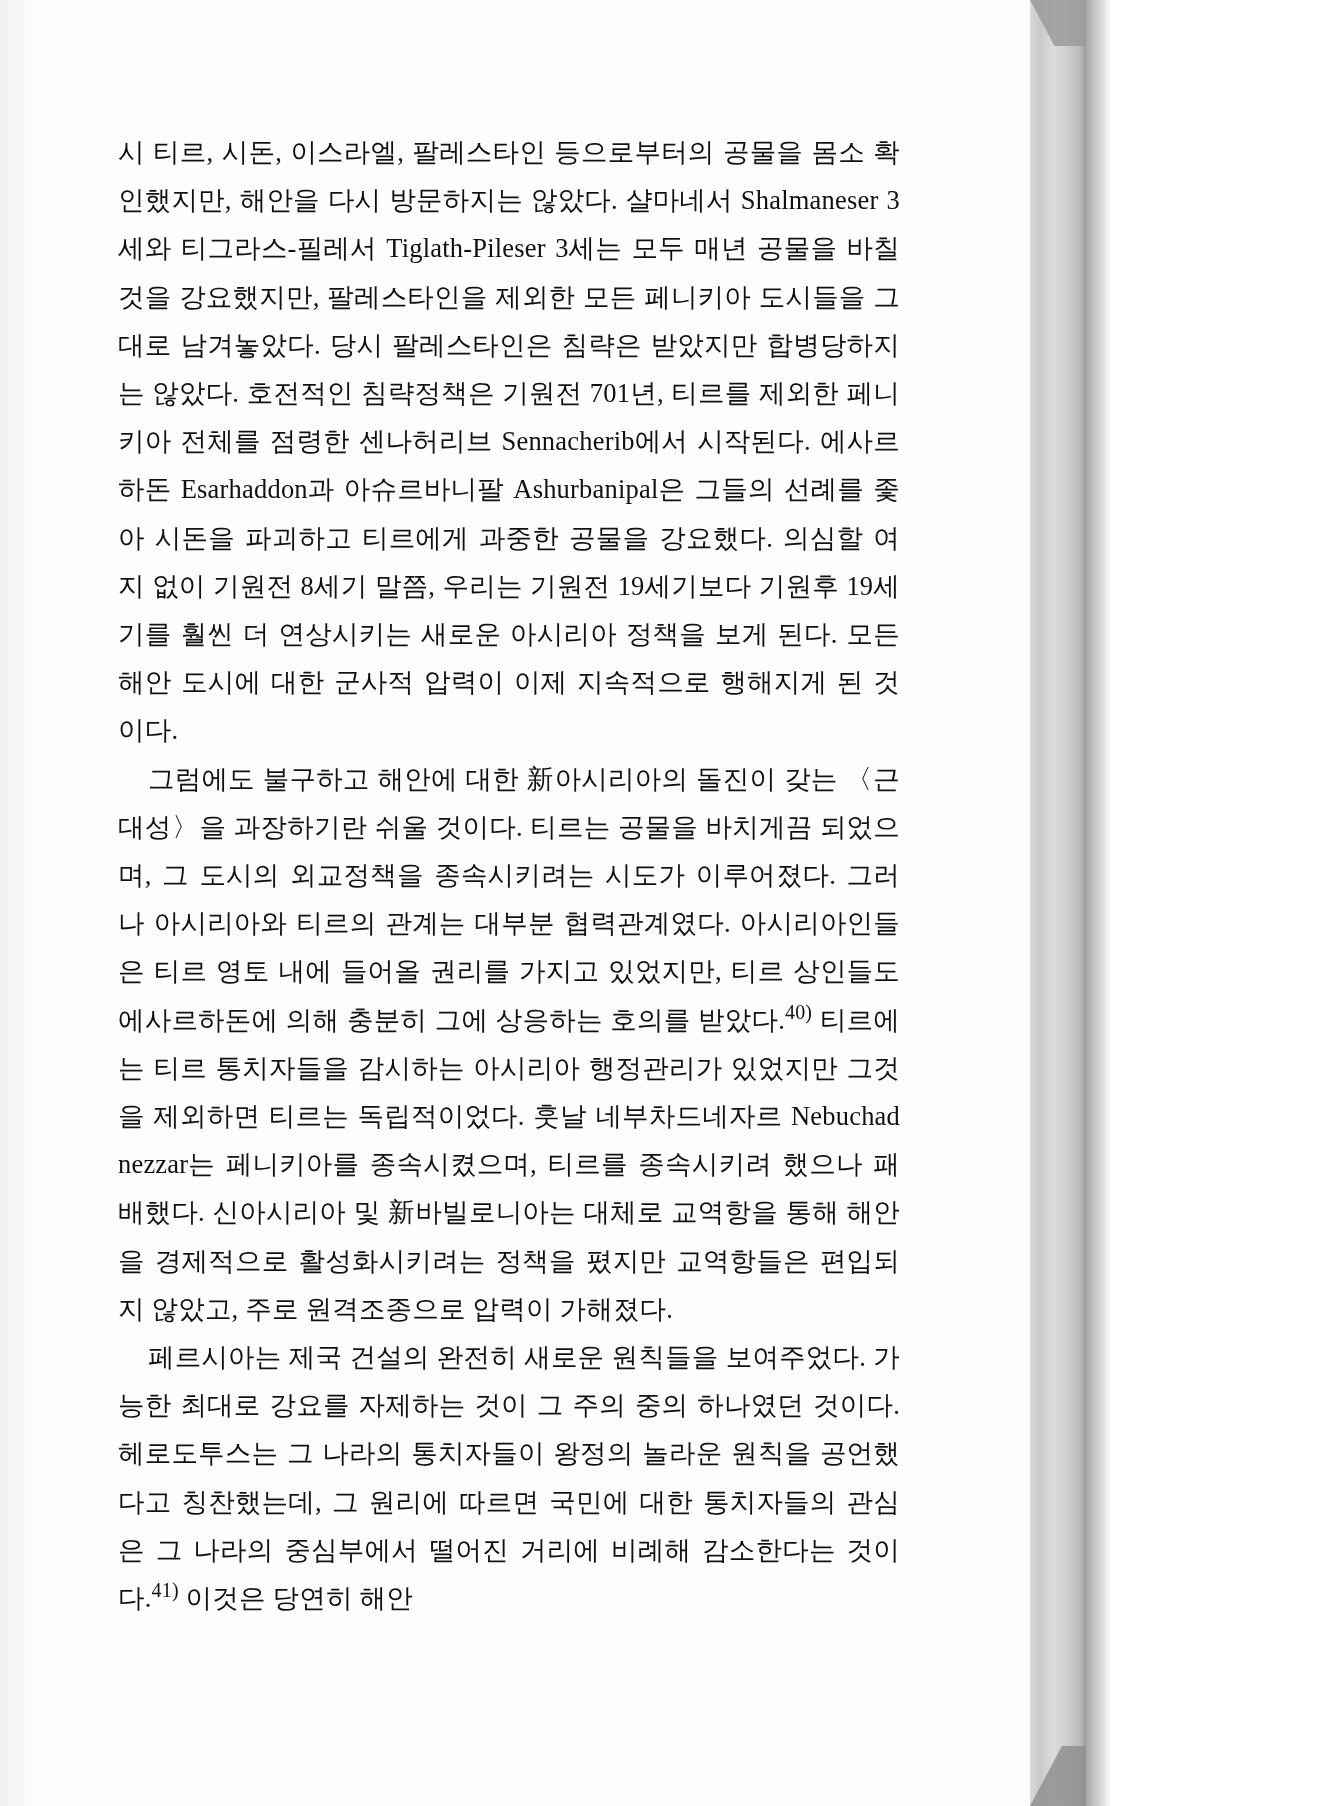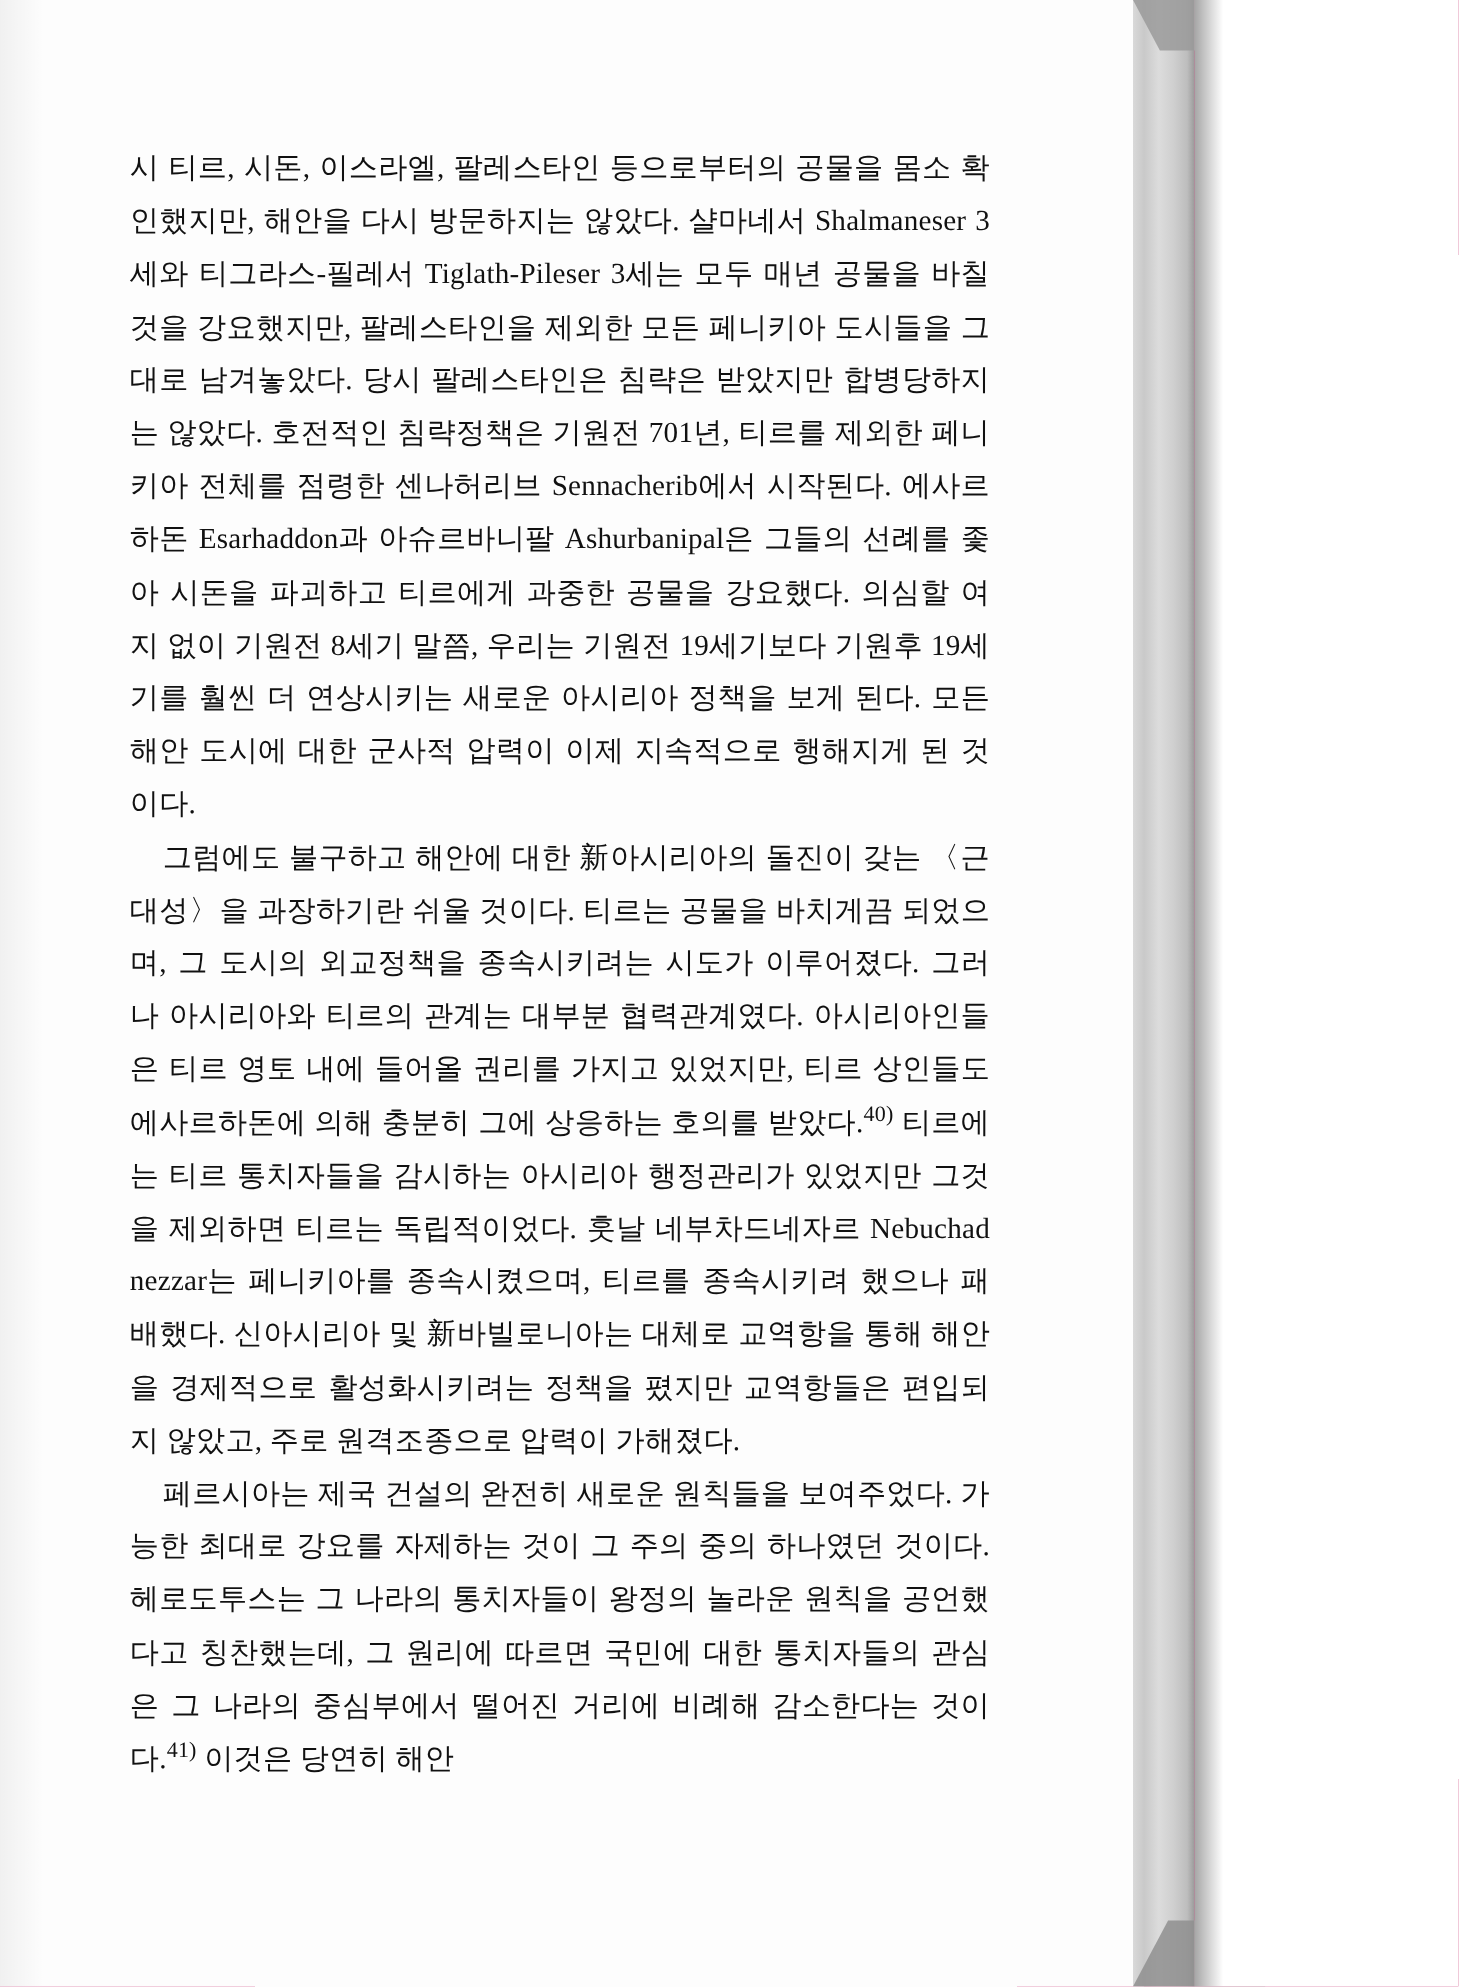--- a/index.html
+++ b/index.html
@@ -15,21 +15,21 @@
     font-family: "Liberation Serif", serif;
   }
 
   
   #scan {
     position: absolute;
     left: 0;
     top: 0;
     width: 1326px;
     height: 1806px;
-    background: #be185d;
+    background: #14532d;
   }
 
   
   #page-sheet {
     position: absolute;
     left: 0px;
     top: 0px;
     width: 1040px;
     height: 1806px;
     background: #fdfdfd;

